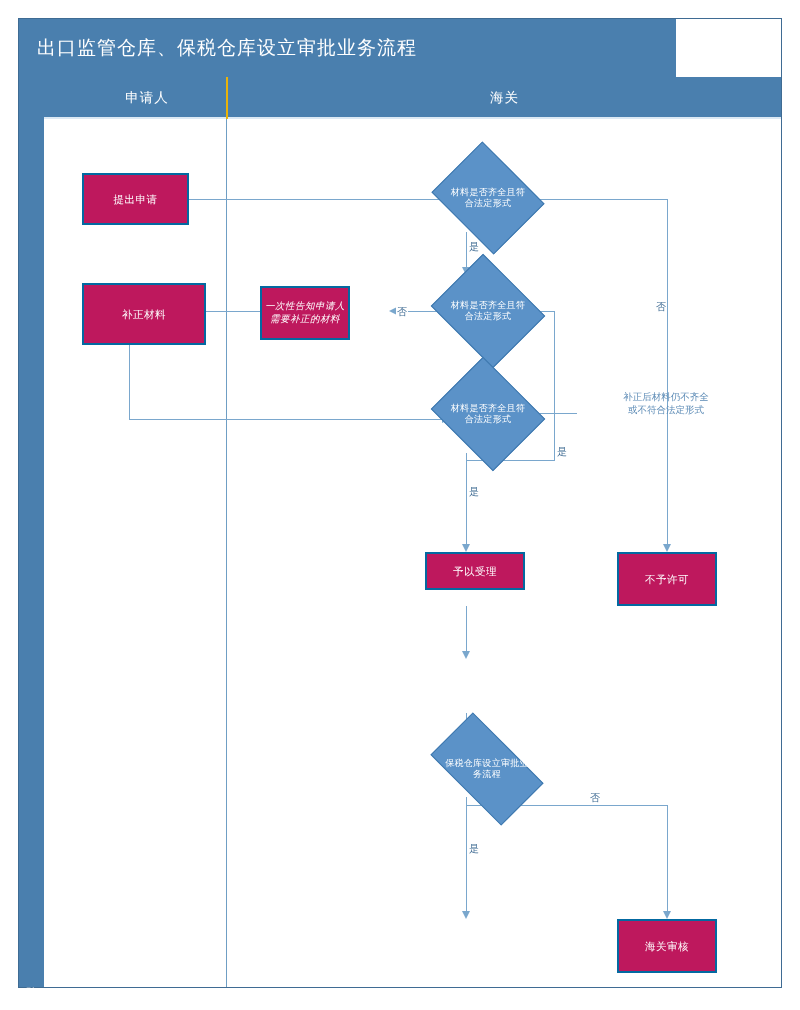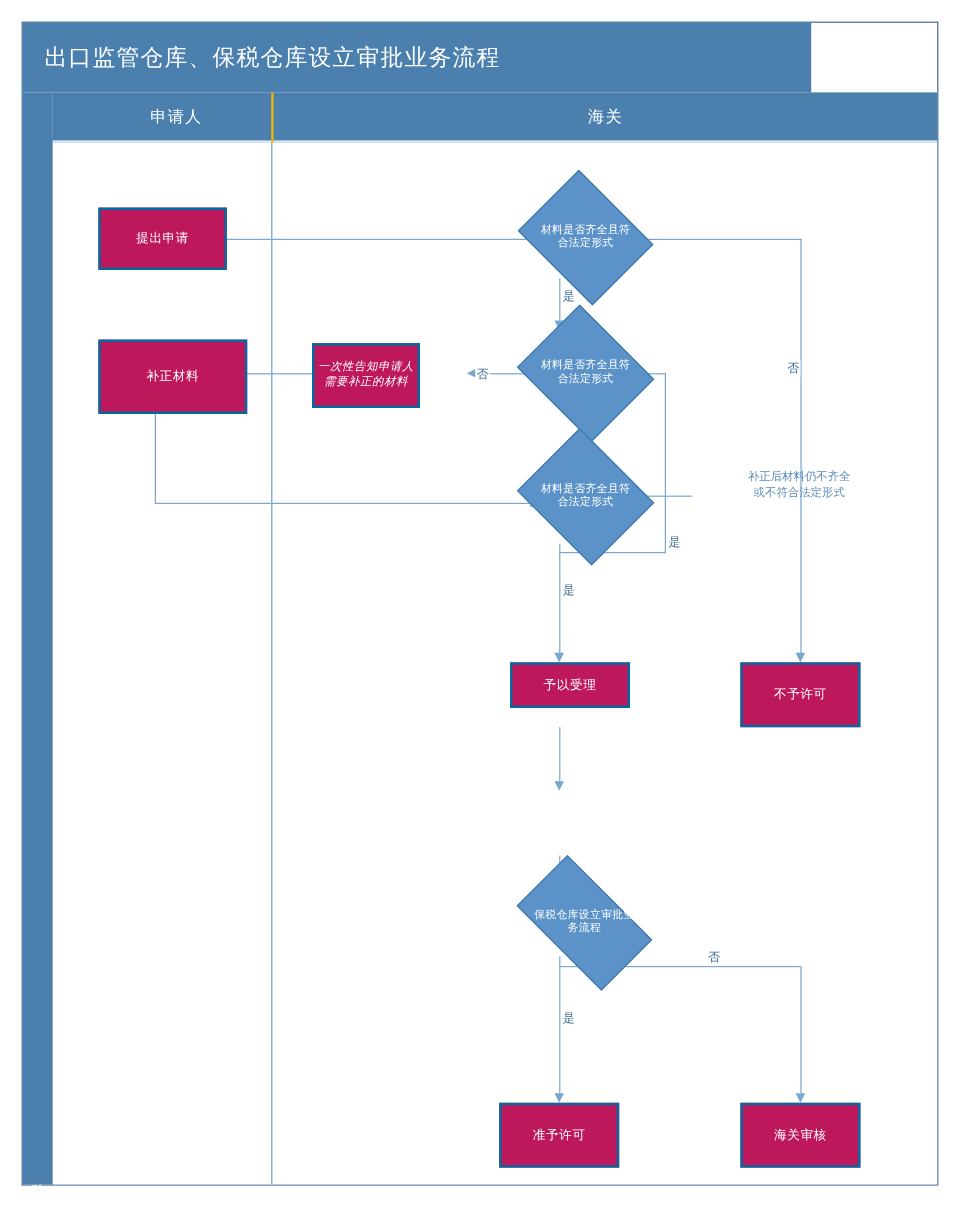--- a/index.html
+++ b/index.html
@@ -263,18 +263,17 @@
     <div class="node" style="left:381px; top:433px; width:100px; height:38px;">予以受理</div>
 
     <div class="node" style="left:573px; top:433px; width:100px; height:54px;">不予许可</div>
 
 
     <div class="diamond" style="left:393px; top:620px; width:100px; height:60px;">
       <div class="shape"></div>
       <div class="lbl">保税仓库设立审批业务流程</div>
     </div>
 
-    <div class="node" style="left:372px; top:800px; width:100px; height:54px;">准予许可</div>
 
     <div class="node" style="left:573px; top:800px; width:100px; height:54px;">海关审核</div>
 
   </div>
 </div>
 
 </body></html>

